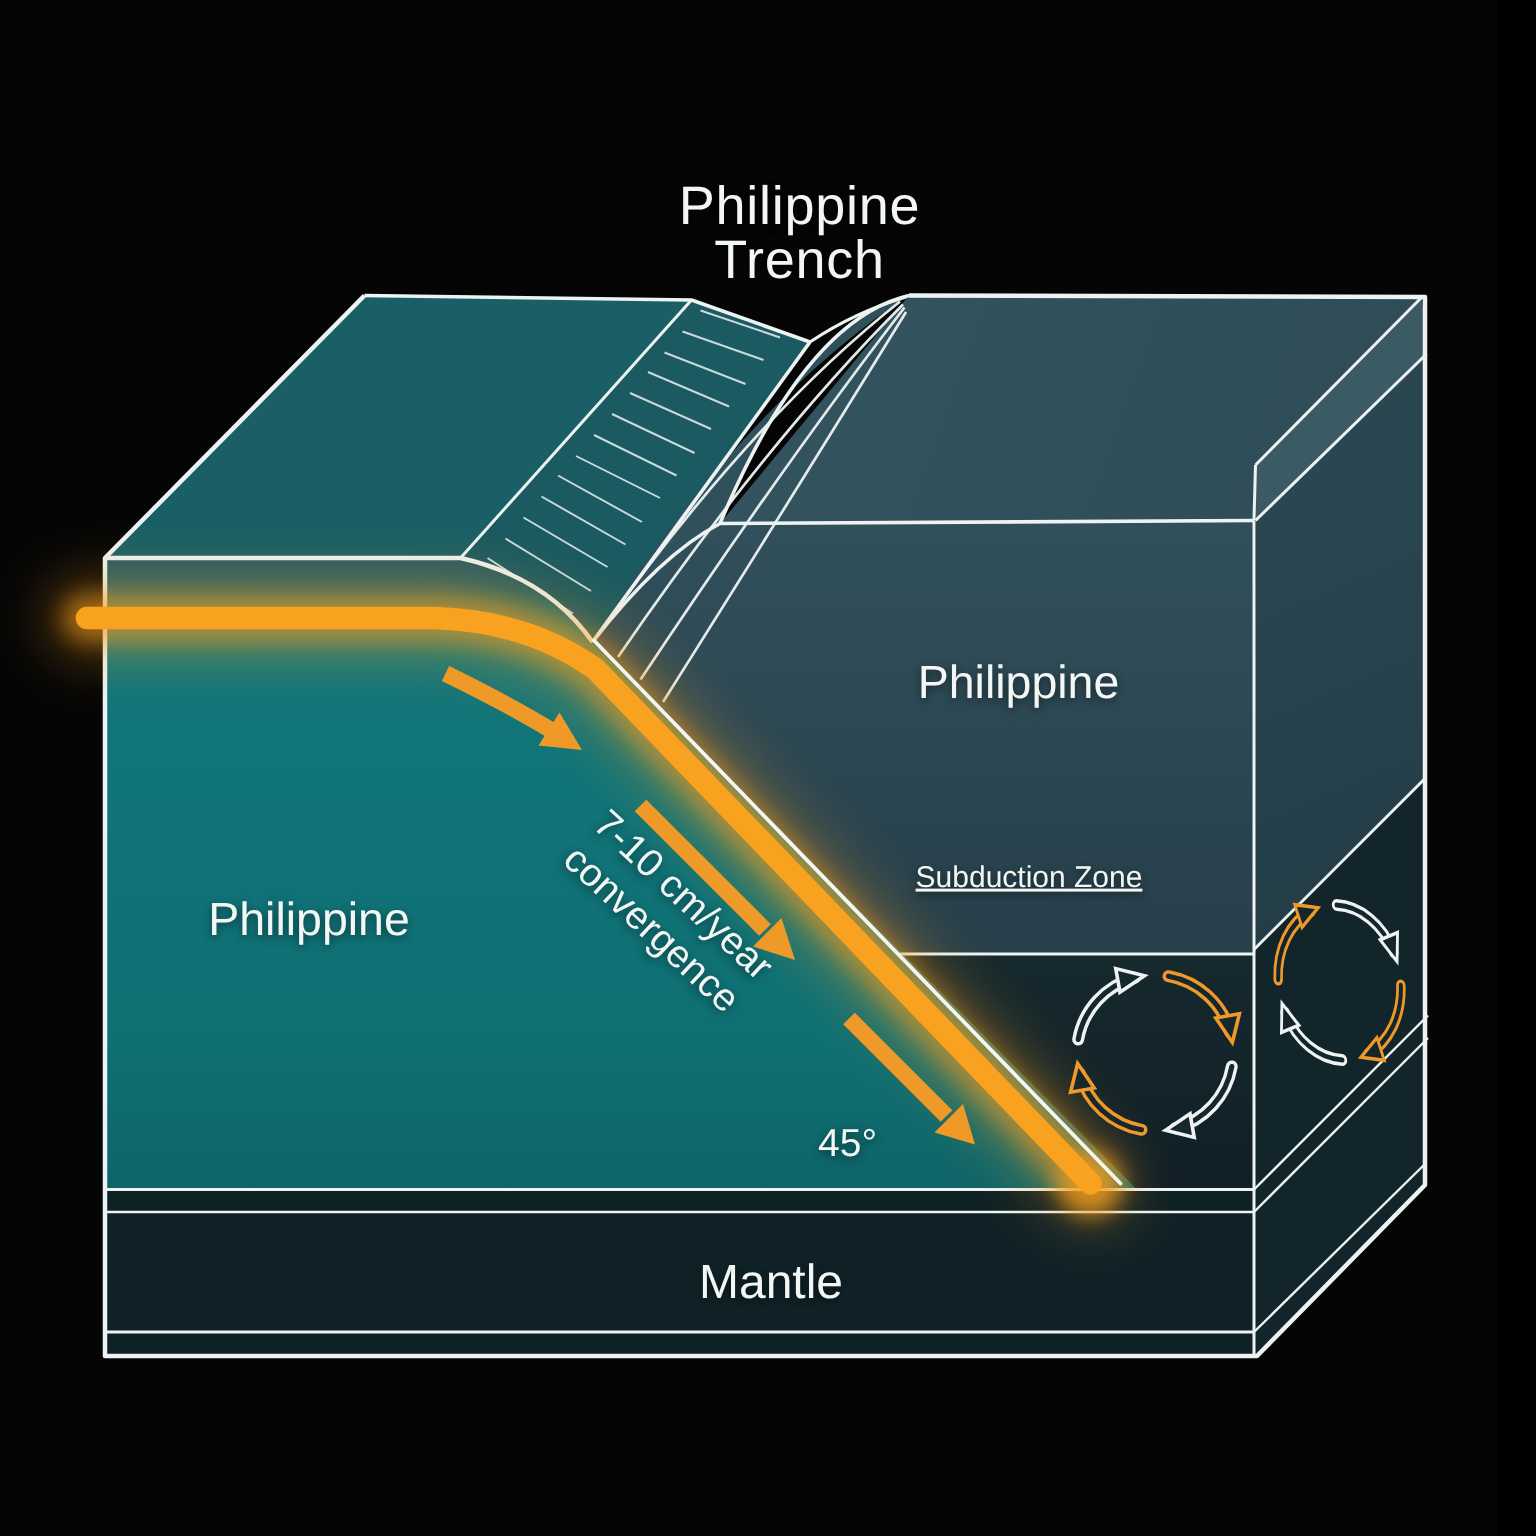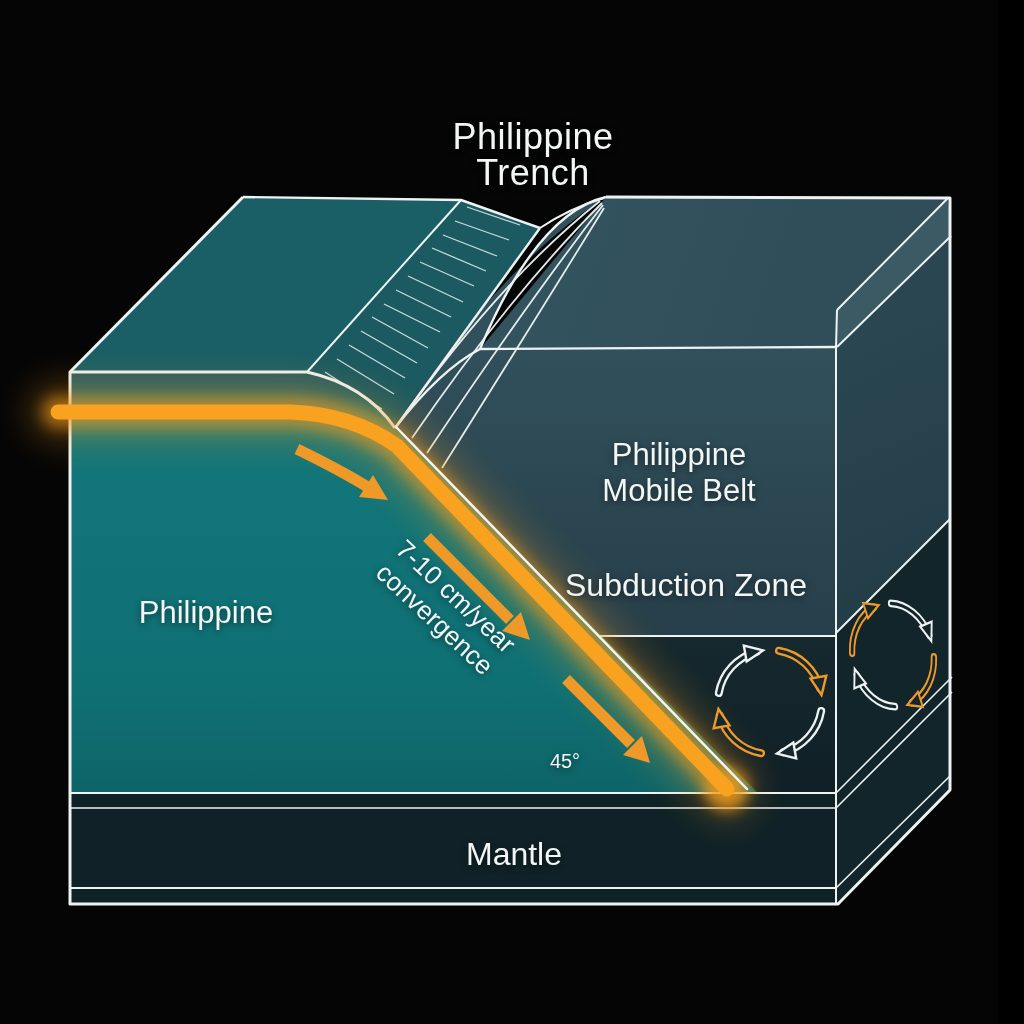--- a/index.html
+++ b/index.html
@@ -3,25 +3,25 @@
 <meta charset="utf-8">
 <style>
   html,body{margin:0;padding:0;background:#000;}
   #stage{position:relative;width:998px;height:1024px;background:#050506;overflow:hidden;
          font-family:"Liberation Sans","DejaVu Sans",sans-serif;}
   #scene{position:absolute;left:0;top:0;}
   .lbl{position:absolute;color:#f2f6f5;text-align:center;line-height:1.16;
        text-shadow:0 2px 6px rgba(0,0,0,.5);white-space:nowrap;}
   .lbl-title{font-size:36px;letter-spacing:.5px;line-height:36px;}
   .lbl-belt{font-size:31px;line-height:36px;}
-  .lbl-subz{font-size:32px;}
+  .lbl-subz{font-size:20px;text-decoration:underline;}
   .lbl-sea{font-size:31px;line-height:35px;}
   .lbl-mantle{font-size:32px;}
   .lbl-conv{font-size:26px;line-height:31px;}
-  .lbl-angle{font-size:20px;}
+  .lbl-angle{font-size:26px;}
   .ctr{transform:translateX(-50%);}
   .ctr2{transform:translate(-50%,-50%);}
   .rot43{transform:translate(-50%,-50%) rotate(43deg);}
 </style>
 </head>
 <body>
 
 <div id="stage">
 
 <svg id="scene" width="1024" height="1024" viewBox="0 0 1024 1024">
@@ -195,21 +195,20 @@
   </g>
 </svg>
 
 <div class="lbl lbl-title ctr" style="left:533px;top:119px;">
   <div>Philippine</div>
   <div>Trench</div>
 </div>
 
 <div class="lbl lbl-belt ctr" style="left:679px;top:437px;">
   <div>Philippine</div>
-  <div>Mobile Belt</div>
 </div>
 
 <div class="lbl lbl-subz ctr2" style="left:686px;top:586px;">Subduction Zone</div>
 
 <div class="lbl lbl-sea ctr" style="left:206px;top:595px;">
   <div>Philippine</div>
 </div>
 
 <div class="lbl lbl-mantle ctr2" style="left:514px;top:855px;">Mantle</div>
 

